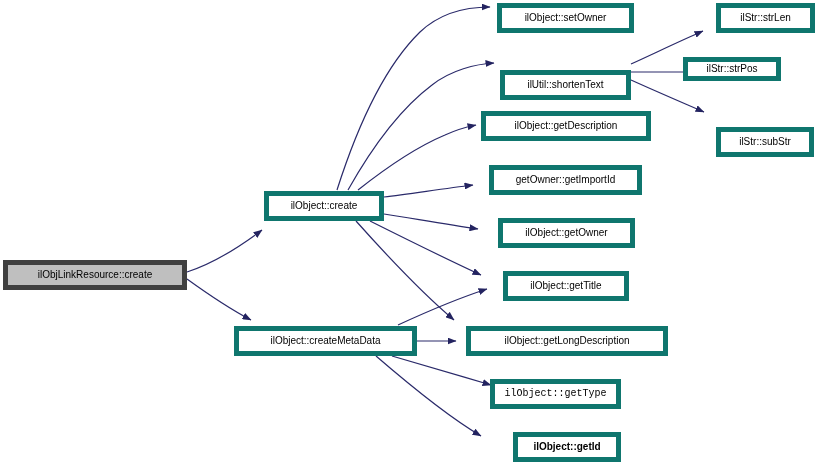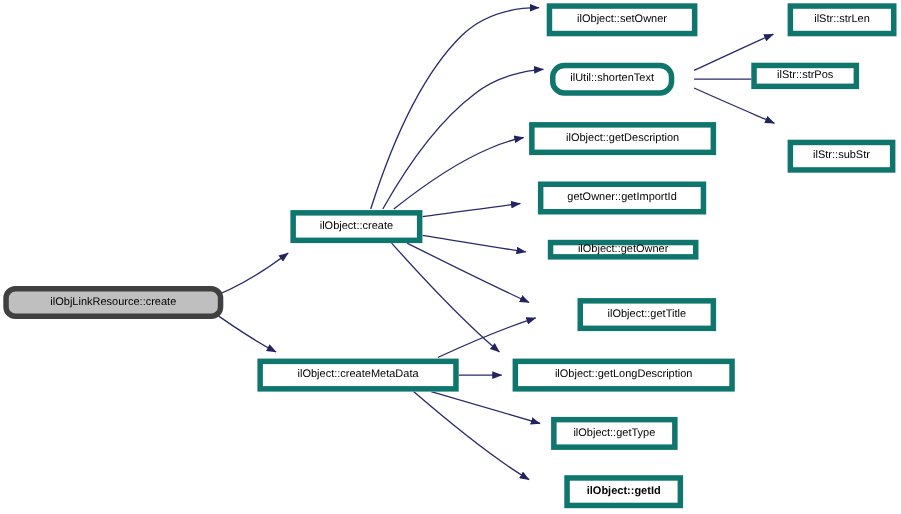--- a/index.html
+++ b/index.html
@@ -70,51 +70,51 @@
         <path d="M398,325 C424,313 456,299 487,289" fill="none" stroke="#2a2a6a" stroke-width="1.2" marker-end="url(#arrowhead)"></path>
         <path d="M417,341 L456,341" fill="none" stroke="#2a2a6a" stroke-width="1.2" marker-end="url(#arrowhead)"></path>
         <path d="M392,356 C420,364 457,375 491,385" fill="none" stroke="#2a2a6a" stroke-width="1.2" marker-end="url(#arrowhead)"></path>
         <path d="M376,356 C405,381 447,416 481,436" fill="none" stroke="#2a2a6a" stroke-width="1.2" marker-end="url(#arrowhead)"></path>
         <path d="M631,64 C653,54 680,41 703,31" fill="none" stroke="#2a2a6a" stroke-width="1.2" marker-end="url(#arrowhead)"></path>
         <path d="M631,72 L706,72" fill="none" stroke="#2a2a6a" stroke-width="1.2" marker-end="url(#arrowhead)"></path>
         <path d="M631,80 C653,90 681,102 704,112" fill="none" stroke="#2a2a6a" stroke-width="1.2" marker-end="url(#arrowhead)"></path>
       </g>
   </svg>
   <div id="nodes-group">
-      <div class="node root" style="left: 3px; top: 260px; width: 200px; height: 30px; border-radius: 11px;">
+      <div class="node root" style="left: 3px; top: 260px; width: 184px; height: 30px;">
         <span class="node-label">ilObjLinkResource::create</span>
       </div>
       <div class="node" style="left: 264px; top: 191px; width: 120px; height: 30px;">
         <span class="node-label">ilObject::create</span>
       </div>
       <div class="node" style="left: 234px; top: 326px; width: 183px; height: 30px;">
         <span class="node-label">ilObject::createMetaData</span>
       </div>
       <div class="node" style="left: 497px; top: 3px; width: 137px; height: 30px;">
         <span class="node-label">ilObject::setOwner</span>
       </div>
-      <div class="node" style="left: 500px; top: 57px; width: 113px; height: 30px; border-radius: 13px;">
+      <div class="node" style="left: 500px; top: 70px; width: 131px; height: 30px;">
         <span class="node-label">ilUtil::shortenText</span>
       </div>
       <div class="node" style="left: 481px; top: 111px; width: 170px; height: 30px;">
         <span class="node-label">ilObject::getDescription</span>
       </div>
       <div class="node" style="left: 489px; top: 165px; width: 153px; height: 30px;">
         <span class="node-label">getOwner::getImportId</span>
       </div>
-      <div class="node" style="left: 498px; top: 218px; width: 137px; height: 18px;">
+      <div class="node" style="left: 498px; top: 218px; width: 137px; height: 30px;">
         <span class="node-label">ilObject::getOwner</span>
       </div>
-      <div class="node" style="left: 525px; top: 271px; width: 126px; height: 30px;">
+      <div class="node" style="left: 503px; top: 271px; width: 126px; height: 30px;">
         <span class="node-label">ilObject::getTitle</span>
       </div>
       <div class="node" style="left: 466px; top: 326px; width: 202px; height: 30px;">
         <span class="node-label">ilObject::getLongDescription</span>
       </div>
-      <div class="node" style="left: 501px; top: 379px; width: 115px; height: 30px;">
+      <div class="node" style="left: 490px; top: 379px; width: 131px; height: 30px; font-family: Liberation Mono, monospace;">
         <span class="node-label">ilObject::getType</span>
       </div>
       <div class="node" style="left: 513px; top: 432px; width: 108px; height: 30px; font-weight: bold;">
         <span class="node-label">ilObject::getId</span>
       </div>
       <div class="node" style="left: 716px; top: 3px; width: 99px; height: 30px;">
         <span class="node-label">ilStr::strLen</span>
       </div>
       <div class="node" style="left: 683px; top: 57px; width: 98px; height: 24px;">
         <span class="node-label">ilStr::strPos</span>

